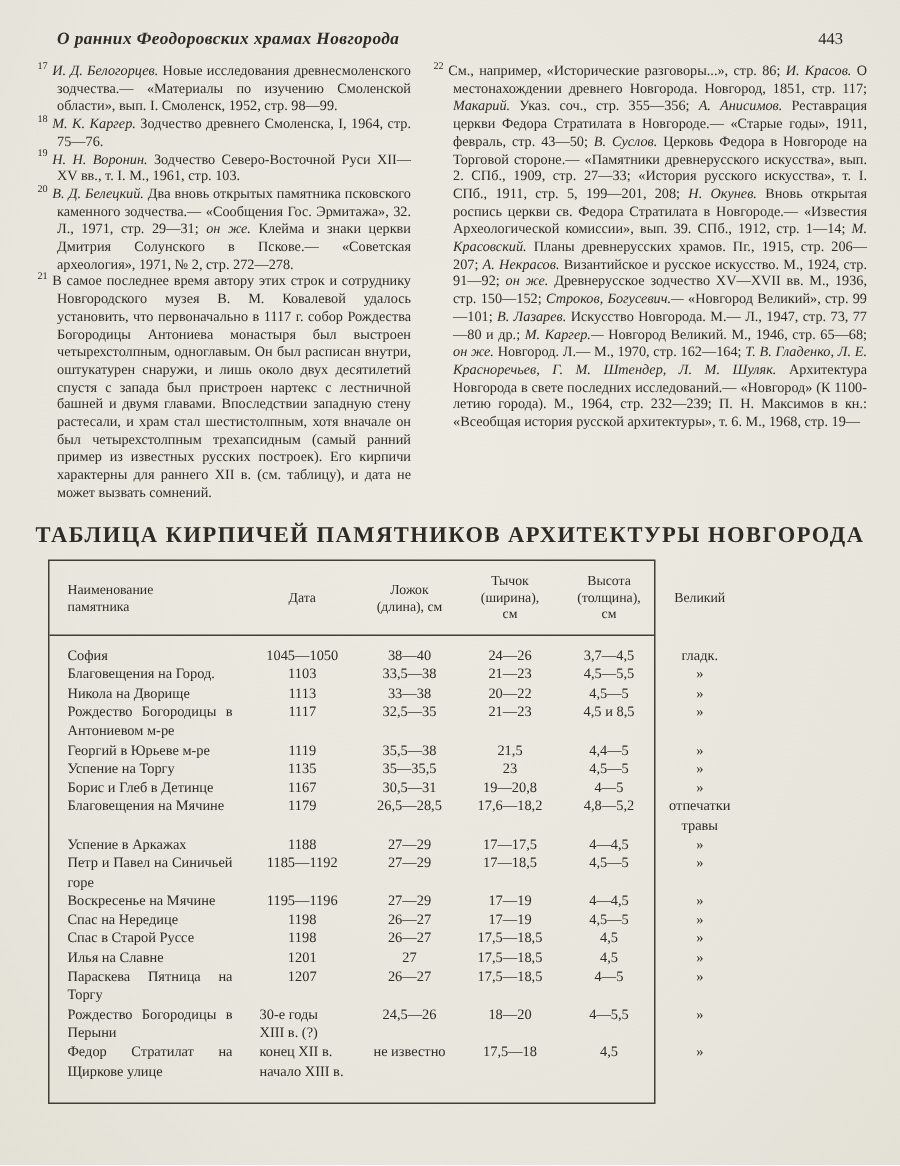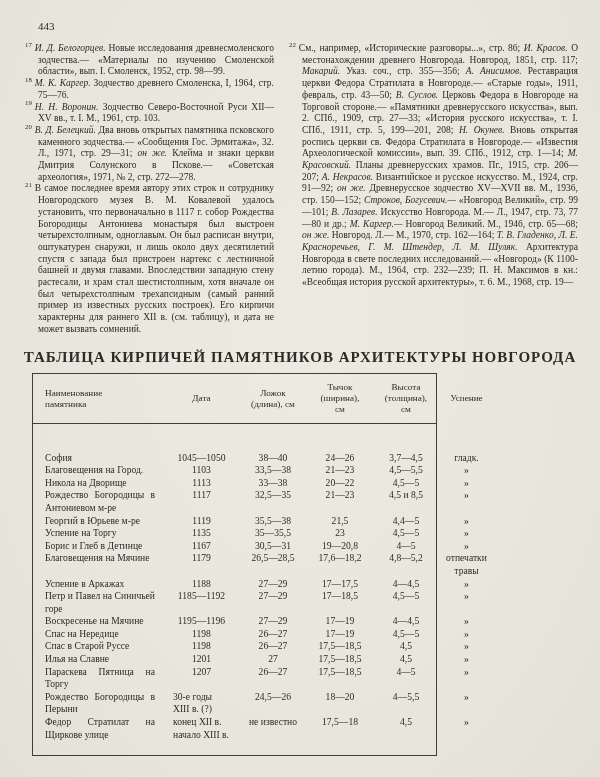--- a/index.html
+++ b/index.html
@@ -19,31 +19,32 @@
   .footnote{padding-left:13px;}
   .fn-num{font-size:6.8px;vertical-align:super;line-height:0;margin-left:-13px;padding-right:3px;}
   .footnote i{font-style:italic;margin-top:13px;}
   .table-title{margin-top:13px;text-align:center;font-weight:bold;font-size:15px;letter-spacing:1px;}
   .table-subtitle{margin-top:1px;text-align:center;font-weight:bold;font-size:9.3px;letter-spacing:0.8px;}
   .brick-table{margin:7px 0 0 32px;width:405px;border:1.6px solid #413e37;box-sizing:border-box;}
   .thead,.tr{display:grid;grid-template-columns:132px 73px 70px 64px 68px 53px;}
   .thead{border-bottom:1.6px solid #413e37;padding:7px 0 6px;align-items:center;font-size:9.2px;min-height:36px;}
   .th{text-align:center;line-height:10.8px;}
   .th.c0{text-align:left;padding-left:12px;}
-  .tbody{padding:8px 0 14px;margin-top:20px;}
+  .tbody{padding:8px 0 14px;}
   .tr{font-size:9.6px;line-height:12.6px;align-items:start;}
   .td{text-align:center;white-space:pre-line;}
   .td.c0{text-align:justify;text-align-last:left;padding-left:12px;padding-right:10px;}
   .td.ml{text-align:left;padding-left:8px;}
 </style>
 </head>
 <body>
 
 <div class="page">
   <div class="page-header">
+    <span class="running-title">О ранних Феодоровских храмах Новгорода</span>
     <span class="page-number">443</span>
   </div>
 
   <div class="footnotes">
     <div class="fn-col left" id="fn-left">
         <div class="footnote"><sup class="fn-num">17</sup><i>И. Д. Белогорцев.</i><span> Новые исследования древнесмоленского зодчества.— «Материалы по изучению Смоленской области», вып. I. Смоленск, 1952, стр. 98—99.</span></div>
         <div class="footnote"><sup class="fn-num">18</sup><i>М. К. Каргер.</i><span> Зодчество древнего Смоленска, I, 1964, стр. 75—76.</span></div>
         <div class="footnote"><sup class="fn-num">19</sup><i>Н. Н. Воронин.</i><span> Зодчество Северо-Восточной Руси XII—XV вв., т. I. М., 1961, стр. 103.</span></div>
         <div class="footnote"><sup class="fn-num">20</sup><i>В. Д. Белецкий.</i><span> Два вновь открытых памятника псковского каменного зодчества.— «Сообщения Гос. Эрмитажа», 32. Л., 1971, стр. 29—31; </span><i>он же.</i><span> Клейма и знаки церкви Дмитрия Солунского в Пскове.— «Советская археология», 1971, № 2, стр. 272—278.</span></div>
         <div class="footnote"><sup class="fn-num">21</sup><span>В самое последнее время автору этих строк и сотруднику Новгородского музея В. М. Ковалевой удалось установить, что первоначально в 1117 г. собор Рождества Богородицы Антониева монастыря был выстроен четырехстолпным, одноглавым. Он был расписан внутри, оштукатурен снаружи, и лишь около двух десятилетий спустя с запада был пристроен нартекс с лестничной башней и двумя главами. Впоследствии западную стену растесали, и храм стал шестистолпным, хотя вначале он был четырехстолпным трехапсидным (самый ранний пример из известных русских построек). Его кирпичи характерны для раннего XII в. (см. таблицу), и дата не может вызвать сомнений.</span></div>
@@ -72,21 +73,21 @@
           <div>Тычок</div>
           <div>(ширина),</div>
           <div>см</div>
         </div>
         <div class="th c4">
           <div>Высота</div>
           <div>(толщина),</div>
           <div>см</div>
         </div>
         <div class="th c5">
-          <div>Успение</div>
+          <div>Великий</div>
         </div>
       </div>
     <div class="tbody" id="tbody">
         <div class="tr">
           <div class="td c0">София</div>
           <div class="td c1">1045—1050</div>
           <div class="td c2">38—40</div>
           <div class="td c3">24—26</div>
           <div class="td c4">3,7—4,5</div>
           <div class="td c5">гладк.</div>

